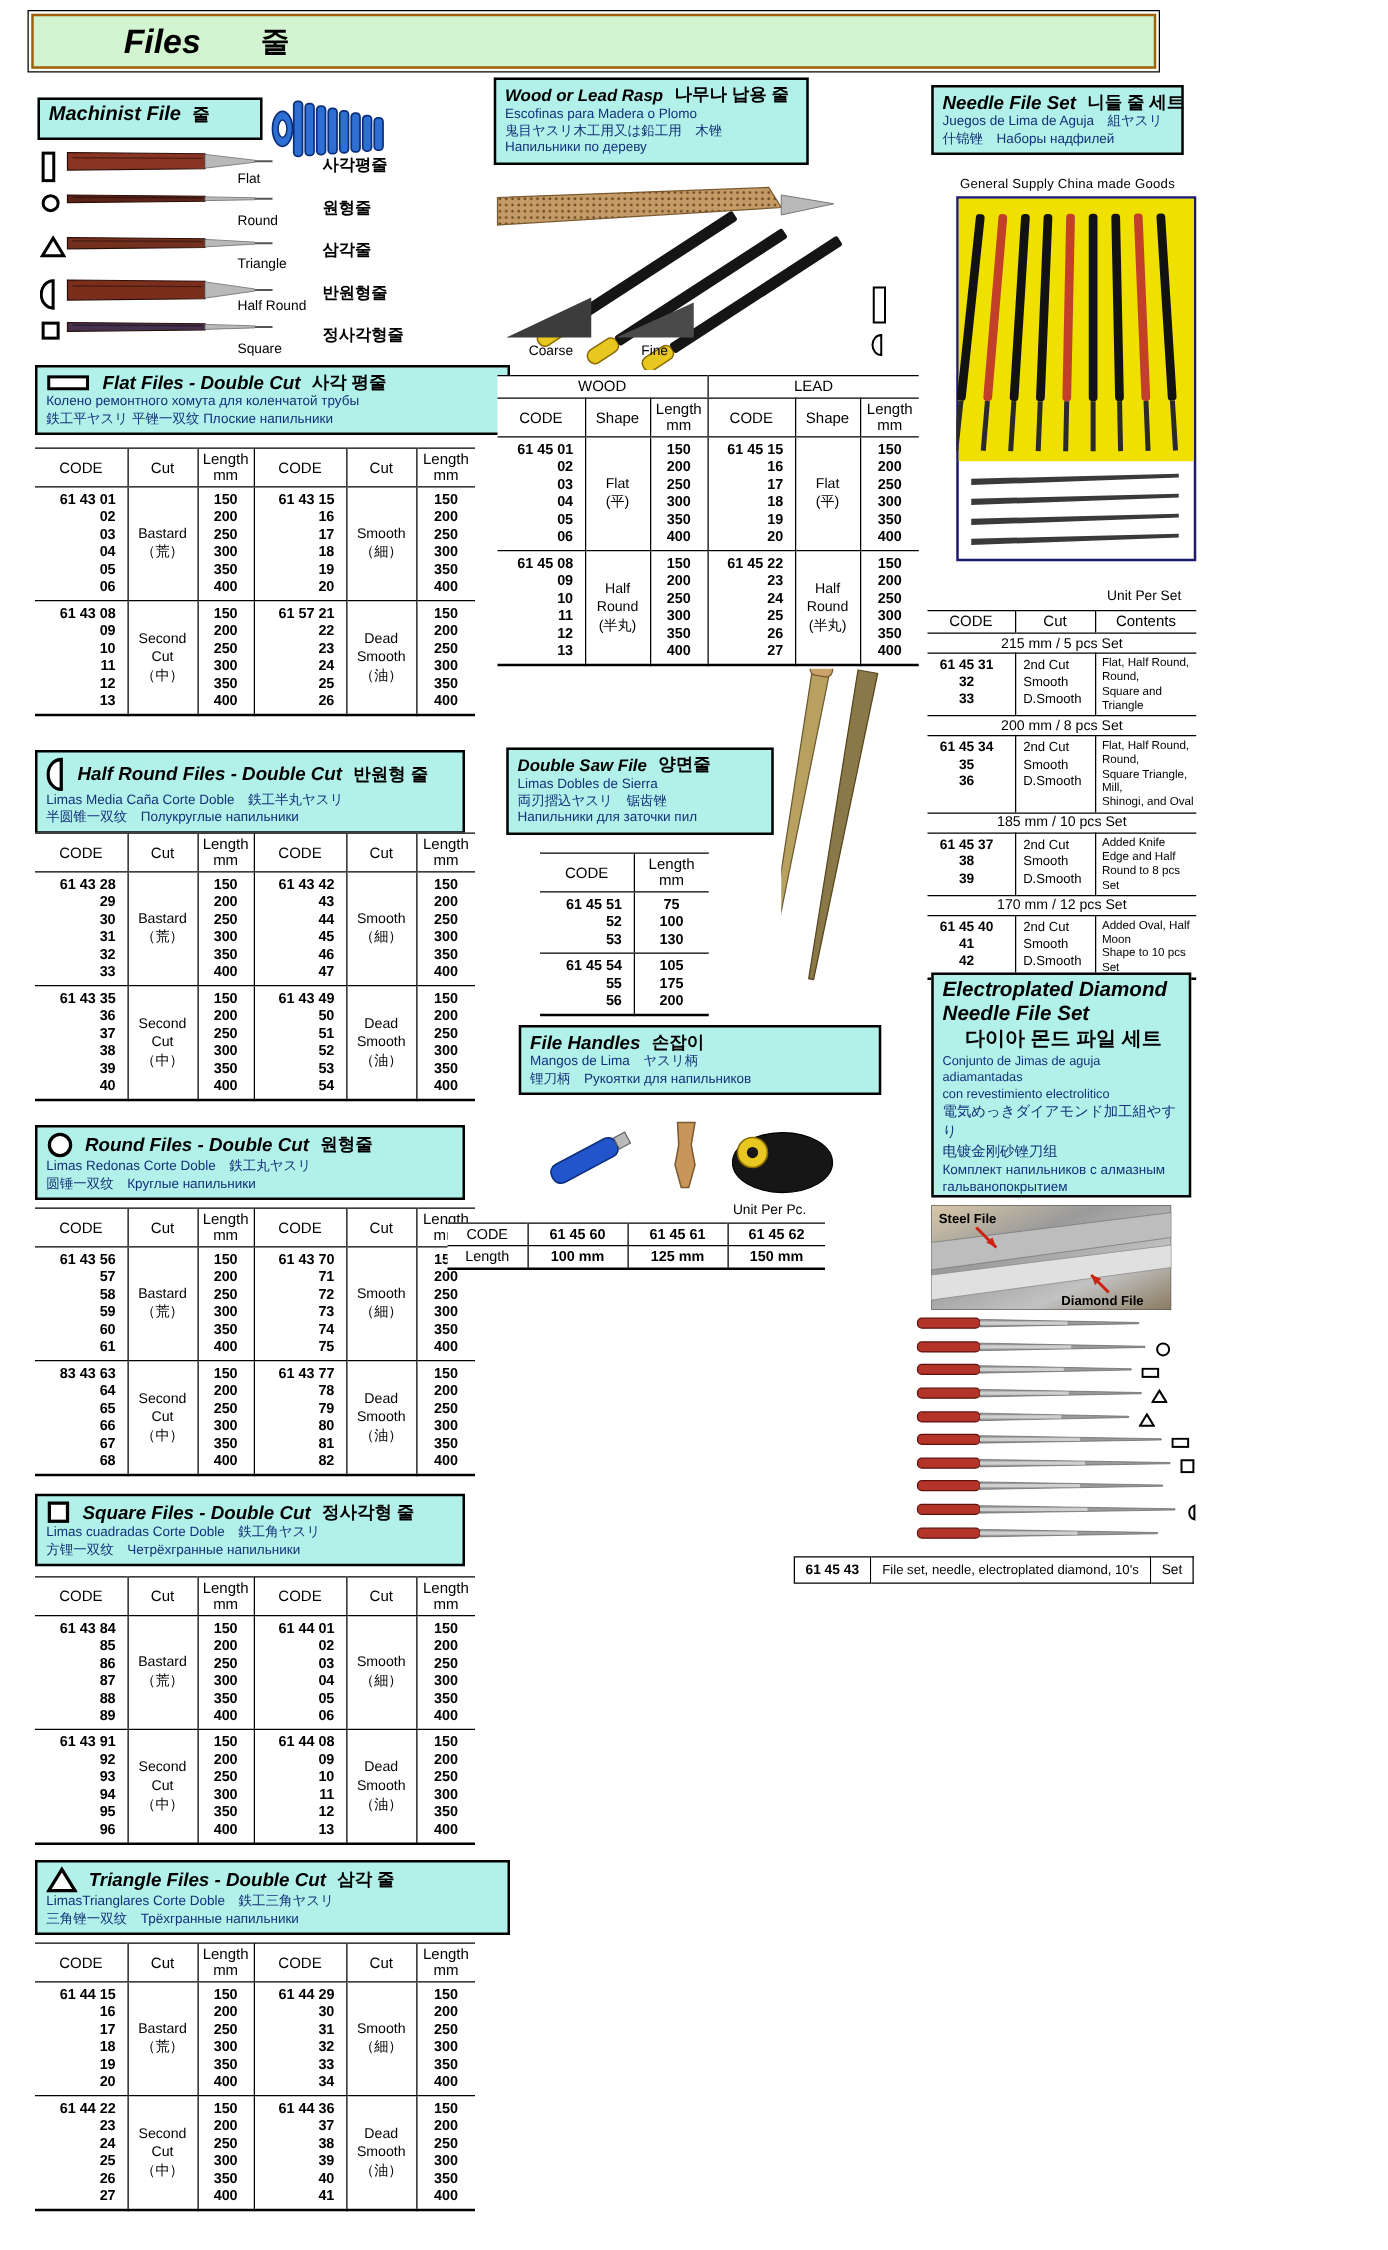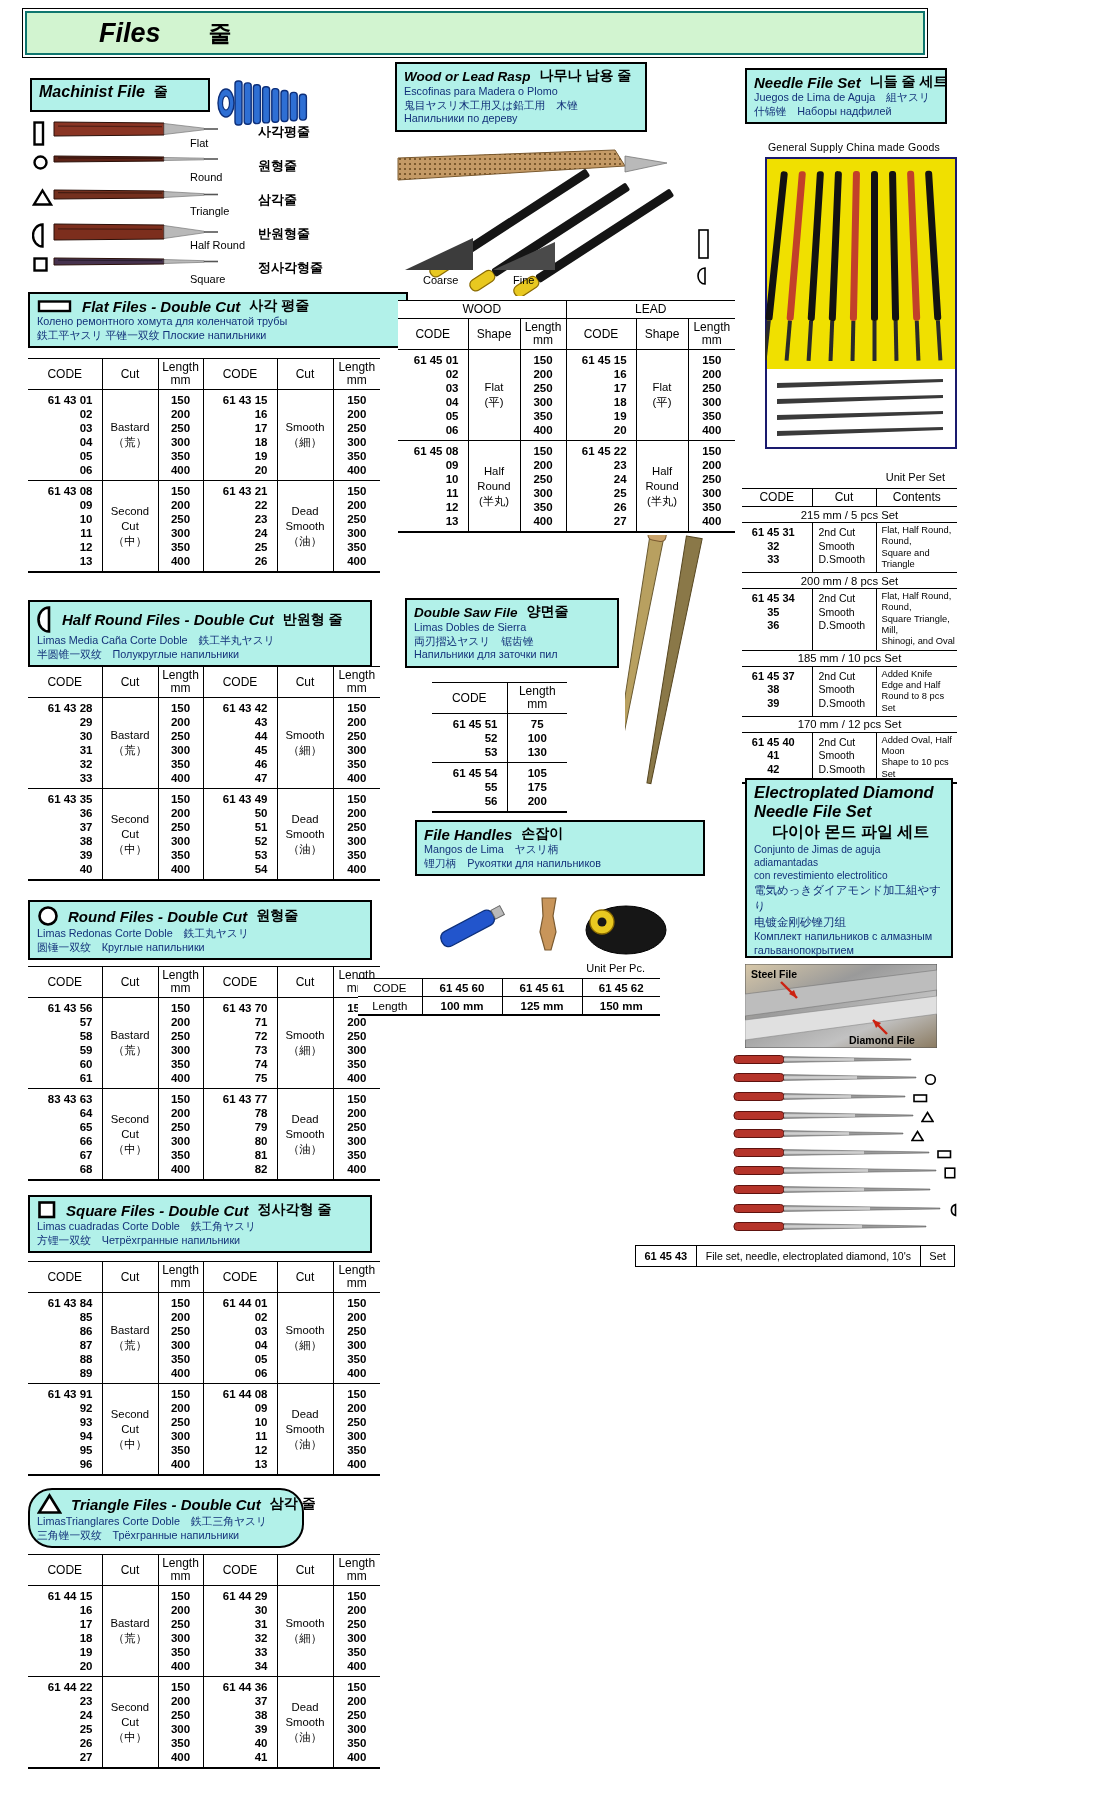--- a/index.html
+++ b/index.html
@@ -1,20 +1,20 @@
 <!DOCTYPE html>
 <html style="--mint: #d2f4d0; --cyan: #b2f1e9; --navy: #13317a;"><head>
 <meta charset="utf-8">
 <style>
   html,body{margin:0;padding:0;background:#e8e8e8;}
   .page{position:relative;width:1110px;height:1800px;background:#fff;margin:0 auto;
         font-family:"Liberation Sans",sans-serif;color:#000;overflow:hidden;}
   
   .hdr{position:absolute;left:22px;top:8px;width:906px;height:50px;border:1.5px solid #000;padding:2px;box-sizing:border-box;background:#fff;}
-  .hdr-in{width:100%;height:100%;background:var(--mint);border:2px solid #0f766e;box-sizing:border-box;
+  .hdr-in{width:100%;height:100%;background:var(--mint);border:2px solid #a16207;box-sizing:border-box;
           display:flex;align-items:center;padding-left:72px;gap:48px;}
   .hdr-title{font-style:italic;font-weight:bold;font-size:27px;}
   .hdr-kr{font-weight:bold;font-size:23px;}
   
   .sec-box{position:absolute;background:var(--cyan);border:2px solid #000;box-sizing:border-box;padding:3px 7px 4px 7px;}
   .sb-line1{display:flex;align-items:center;gap:9px;white-space:nowrap;}
   .sb-icon{display:inline-flex;align-items:center;}
   .sb-title{font-style:italic;font-weight:bold;font-size:15px;}
   .sb-title.small{font-size:13.5px;}
   .sb-kr{font-weight:bold;font-size:14px;}
@@ -251,21 +251,21 @@
           </td>
           <td class="c-len">
             <div>150</div>
             <div>200</div>
             <div>250</div>
             <div>300</div>
             <div>350</div>
             <div>400</div>
           </td>
           <td class="c-code">
-            <div>61 43 21</div>
+            <div>61 57 21</div>
             <div>22</div>
             <div>23</div>
             <div>24</div>
             <div>25</div>
             <div>26</div>
           </td>
           <td class="c-cut">
             <div>Dead</div>
             <div>Smooth</div>
             <div>（油）</div>
@@ -655,21 +655,21 @@
             <div>150</div>
             <div>200</div>
             <div>250</div>
             <div>300</div>
             <div>350</div>
             <div>400</div>
           </td>
         </tr>
       </tbody>
     </table>
-    <div class="sec-box" style="position: absolute; left: 28px; top: 1488px; width: 276px; border-radius: 24px;">
+    <div class="sec-box" style="position: absolute; left: 28px; top: 1488px; width: 380px;">
       <div class="sb-line1">
         <span class="sb-icon">
           <svg width="25" height="22">
             <polygon points="12.5,2.5 23,19.5 2,19.5" fill="#fff" stroke="#000" stroke-width="2.6"></polygon>
           </svg>
         </span>
         <span class="sb-title">Triangle Files - Double Cut</span>
         <span class="sb-kr">삼각 줄</span>
       </div>
       <div class="sb-sub">LimasTrianglares Corte Doble　鉄工三角ヤスリ</div>

